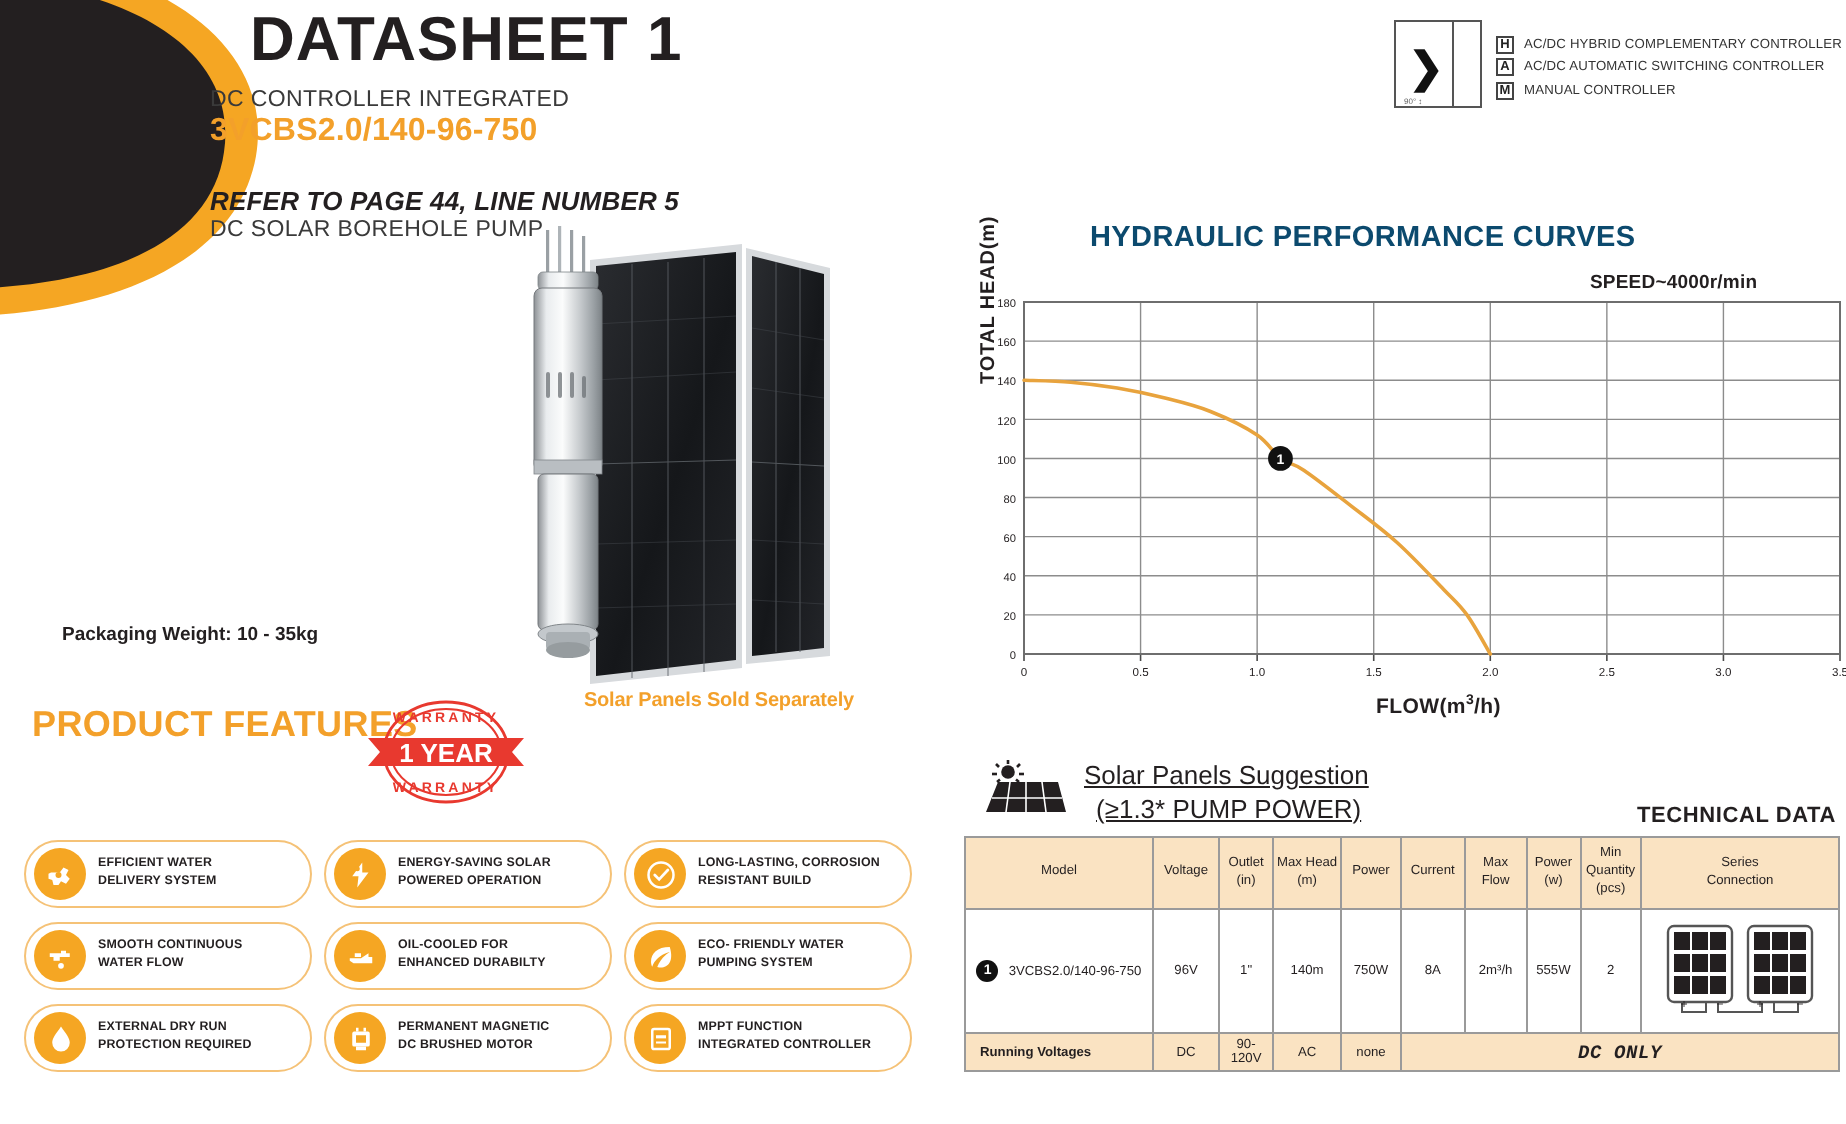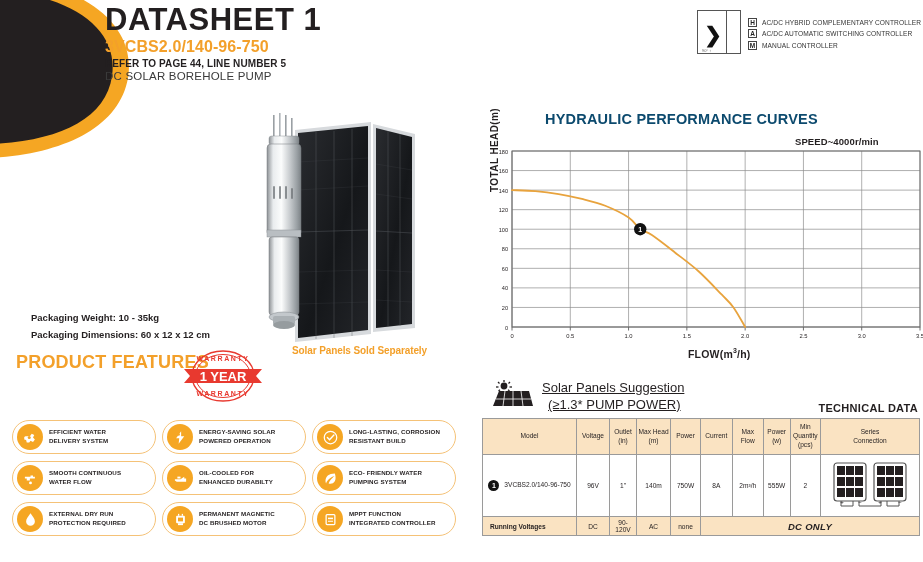--- a/index.html
+++ b/index.html
@@ -12,30 +12,30 @@
     color: #231f20;
   }
 
   
   .swoosh-wrap { position: absolute; left: 0; top: 0; width: 150px; height: 160px; }
 
   
   .header { position: absolute; left: 105px; top: 4px; width: 420px; }
   .ds-title {
     font-size: 31px; font-weight: bold; letter-spacing: .5px;
-    color: #231f20; line-height: 1.05;
+    color: #231f20; line-height: 1.05; margin-left: 20px;
   }
   .ds-sub1 { font-size: 11.5px; color: #3a3a3a; margin-top: 7px; letter-spacing: .2px; }
   .ds-model {
     font-size: 16px; font-weight: bold; color: #f3a02a;
     letter-spacing: .1px; margin-top: 1px;
   }
   .ds-refer {
-    font-size: 10px; font-weight: bold; 
-    color: #231f20; margin-top: 2px; letter-spacing: .1px;
+    font-size: 13px; font-weight: bold; font-style: italic;
+    color: #231f20; margin-top: 18px; letter-spacing: .1px;
   }
   .ds-sub2 { font-size: 11.5px; color: #3a3a3a; letter-spacing: .2px; line-height: 1.35; }
 
   
   .legend { position: absolute; left: 697px; top: 10px; display: flex; gap: 7px; }
   .legend-box {
     width: 44px; height: 44px; border: 1.2px solid #555; position: relative;
     display: flex; align-items: center; justify-content: center;
   }
   .legend-box .divider { position: absolute; right: 13px; top: 0; bottom: 0; width: 1.2px; background: #555; }
@@ -121,34 +121,35 @@
   .tbl thead th { background: #fae3c2; height: 36px; font-weight: normal; line-height: 1.35; }
   .tbl tbody td { height: 62px; background: #fff; }
   .tbl .model-cell { text-align: center; }
   .bullet-num {
     display: inline-flex; width: 11px; height: 11px; border-radius: 50%;
     background: #111; color: #fff; font-size: 7px; align-items: center;
     justify-content: center; margin-right: 5px; vertical-align: middle; font-weight: bold;
   }
   .tbl tfoot td { background: #fae3c2; height: 15px; font-size: 6.6px; }
   .tbl tfoot td.rv { text-align: left; padding-left: 7px; font-weight: bold; }
-  .tbl tfoot td.dconly { font-size: 9.5px; font-weight: bold; font-style: italic; letter-spacing: .3px; }
+  .tbl tfoot td.dconly { font-size: 9.5px; font-weight: bold; font-style: italic; letter-spacing: .3px; font-family: Liberation Mono, monospace; }
 </style>
 </head>
 <body>
 
 <div class="swoosh-wrap">
   <svg width="150" height="160" viewBox="0 0 150 160">
     <path d="M -40,-30 C 60,-30 125,20 118,78 C 112,128 60,152 -10,150 L -40,150 Z" fill="#231f20"></path>
     <path d="M -45,158 C 45,162 118,135 128,78 C 138,18 70,-28 -45,-26 L -45,-12 C 58,-14 120,22 112,76 C 105,126 42,148 -45,144 Z" fill="#f5a623"></path>
   </svg>
 </div>
 
 <div class="header">
   <div class="ds-title">DATASHEET 1</div>
+  <div class="ds-sub1">DC CONTROLLER INTEGRATED</div>
   <div class="ds-model">3VCBS2.0/140-96-750</div>
   <div class="ds-refer">REFER TO PAGE 44, LINE NUMBER 5</div>
   <div class="ds-sub2">DC SOLAR BOREHOLE PUMP</div>
 </div>
 
 <div class="legend">
   <div class="legend-box">
     <div class="divider"></div>
     <div class="caret">❯</div>
     <div class="tiny">90° ↕</div>
@@ -231,21 +232,20 @@
       <ellipse cx="41" cy="205" rx="15" ry="5" fill="#c3c8cc" stroke="#81868a" stroke-width=".5"></ellipse>
       <rect x="30" y="204" width="22" height="9" rx="2" fill="#aab0b4"></rect>
       <ellipse cx="41" cy="213" rx="11" ry="4" fill="#969c9f"></ellipse>
     </g>
   </svg>
 </div>
 <div class="caption">Solar Panels Sold Separately</div>
 
 <div class="packaging">
   <div>Packaging Weight: 10 - 35kg</div>
-  <div>Packaging Dimensions: 60 x 12 x 12 cm</div>
 </div>
 
 <div class="features-title">PRODUCT FEATURES</div>
 
 <div class="warranty">
   <svg width="90" height="56" viewBox="0 0 90 56">
     <g fill="none" stroke="#e8392f" stroke-width="1.4">
       <ellipse cx="45" cy="28" rx="31" ry="25"></ellipse>
       <ellipse cx="45" cy="28" rx="27.5" ry="21.5" stroke-width="1"></ellipse>
     </g>

